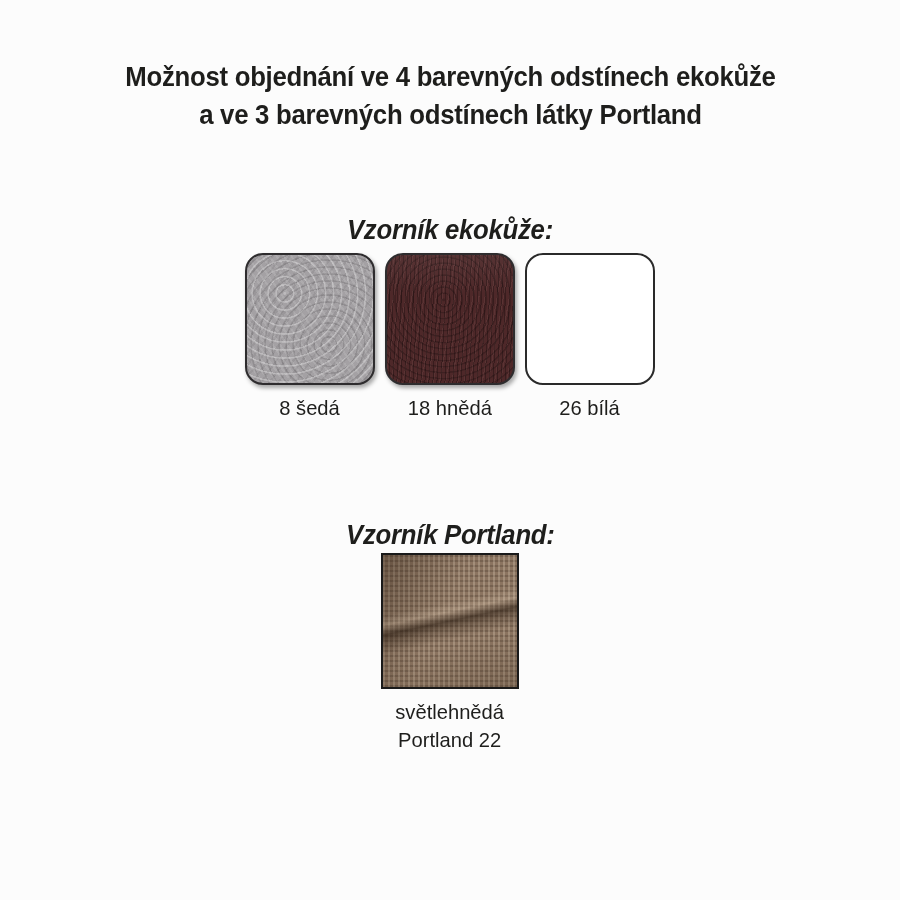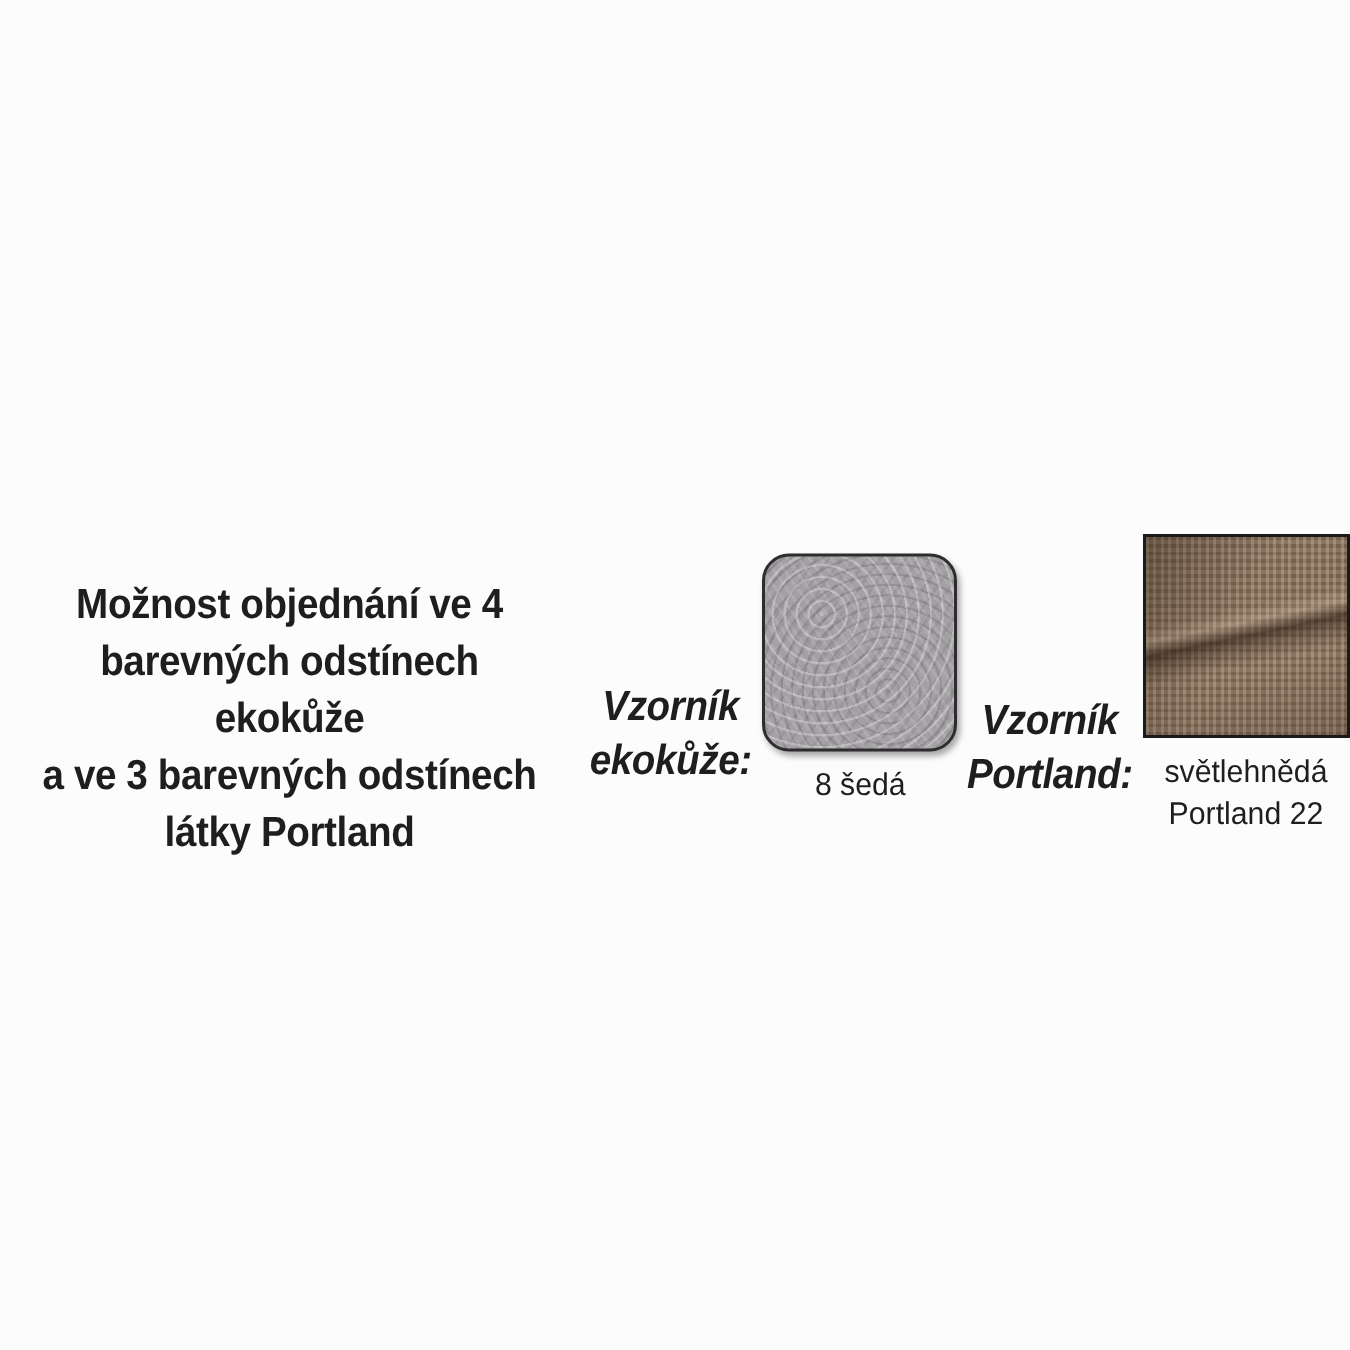--- a/index.html
+++ b/index.html
@@ -9,20 +9,21 @@
     width: 900px;
     height: 900px;
     overflow: hidden;
     font-family: "Liberation Sans", "DejaVu Sans", sans-serif;
     color: #1e1e1c;
   }
   .page {
     width: 900px;
     height: 900px;
     display: flex;
+    flex-direction: column;
     align-items: center;
   }
   .title {
     margin-top: 58px;
     text-align: center;
     font-size: 28px;
     line-height: 38px;
     font-weight: 700;
     letter-spacing: -0.3px;
     transform: scaleX(0.92);
@@ -40,21 +41,21 @@
   }
   .eco-heading { margin-top: 78px; }
   .portland-heading { margin-top: 96px; }
 
   .swatch-row {
     display: flex;
     justify-content: center;
     align-items: flex-start;
   }
   .eco-row { margin-top: 5px; gap: 10px; }
-  .portland-row { margin-top: 12px; gap: 16px; }
+  .portland-row { gap: 16px; }
 
   .swatch-cell {
     display: flex;
     flex-direction: column;
     align-items: center;
   }
 
   
   .eco-swatch {
     width: 126px;
@@ -149,22 +150,30 @@
 
   <div class="section-heading eco-heading">Vzorník ekokůže:</div>
 
   <div class="swatch-row eco-row">
 
     <div class="swatch-cell">
       <div class="eco-swatch tex-eco-grey has-shadow" style="--base: #a4a1a4;"></div>
       <div class="swatch-label">8 šedá</div>
     </div>
 
+    <div class="swatch-cell">
+      <div class="eco-swatch tex-eco-brown has-shadow" style="--base: #4e2829;"></div>
+      <div class="swatch-label">18 hnědá</div>
+    </div>
 
 
+    <div class="swatch-cell">
+      <div class="eco-swatch tex-eco-white" style="--base: #ffffff;"></div>
+      <div class="swatch-label">26 bílá</div>
+    </div>
 
   </div>
 
   <div class="section-heading portland-heading">Vzorník Portland:</div>
 
   <div class="swatch-row portland-row">
 
     <div class="swatch-cell">
       <div class="portland-swatch tex-pf-22" style="--base: #8b7460;"></div>
       <div class="portland-label">

